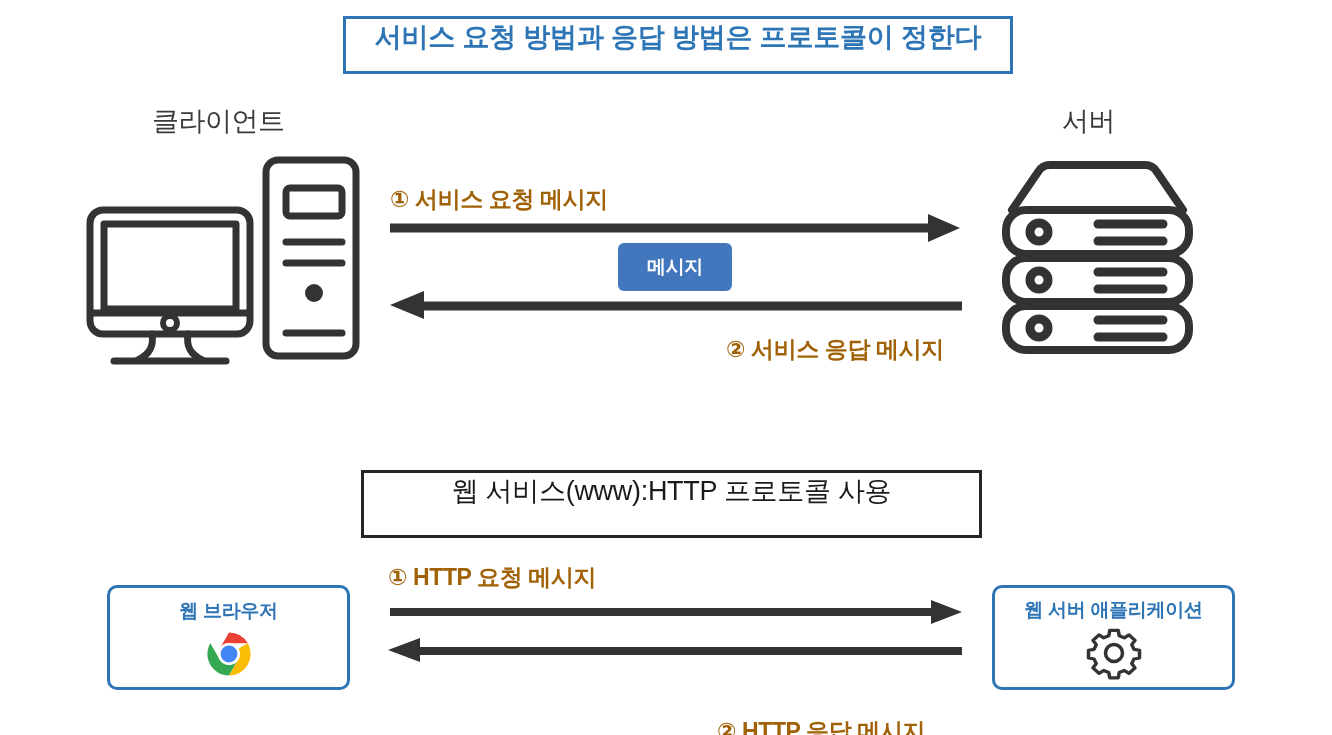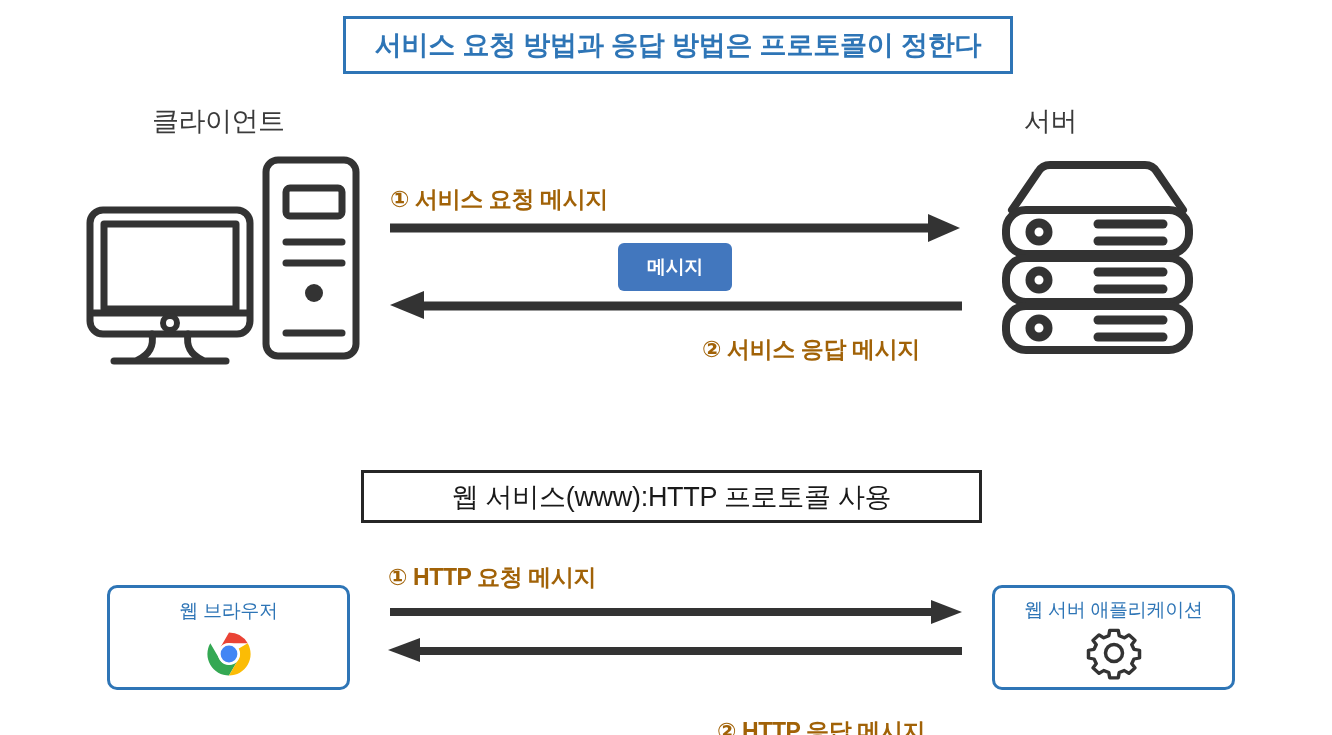--- a/index.html
+++ b/index.html
@@ -16,69 +16,68 @@
     color: #333333;
   }
 
   .abs { position: absolute; }
 
   
   .banner {
     position: absolute;
     box-sizing: border-box;
     display: flex;
-    align-items: center;
     justify-content: center;
     background: #ffffff;
   }
   .banner-top {
     left: 343px;
     top: 16px;
     width: 670px;
     height: 58px;
     border: 3px solid #2E75B6;
     color: #2E75B6;
     font-size: 27px;
     font-weight: bold;
     letter-spacing: -0.2px;
   }
   .banner-mid {
     left: 361px;
     top: 470px;
     width: 621px;
-    height: 53px;
+    height: 68px;
     border: 3px solid #262626;
     color: #1a1a1a;
     font-size: 27px;
     font-weight: normal;
     letter-spacing: -0.3px;
   }
 
   
   .endpoint-label {
     position: absolute;
     font-size: 27px;
     color: #3a3a3a;
     letter-spacing: -0.5px;
     white-space: nowrap;
   }
   #client-label { left: 152px; top: 103px; font-family: Liberation Serif, serif; }
-  #server-label { left: 1024px; top: 103px; }
+  #server-label { left: 1062px; top: 103px; }
 
   
   .arrow-label {
     position: absolute;
     font-size: 23px;
     font-weight: bold;
     color: #a16207;
     letter-spacing: -0.4px;
     white-space: nowrap;
   }
   #label-req-1  { left: 390px; top: 184px; }
-  #label-res-1  { left: 702px; top: 334px; }
+  #label-res-1  { left: 726px; top: 334px; }
   #label-req-2  { left: 388px; top: 562px; }
   #label-res-2  { left: 717px; top: 672px; margin-top: 44px; }
 
   
   #message-badge {
     position: absolute;
     left: 618px;
     top: 243px;
     width: 114px;
     height: 48px;
@@ -100,21 +99,21 @@
     border: 3px solid #2E75B6;
     border-radius: 10px;
     background: #ffffff;
     display: flex;
     flex-direction: column;
     align-items: center;
     justify-content: center;
   }
   .node-box .node-title {
     font-size: 19px;
-    font-weight: normal;
+    font-weight: bold;
     color: #2E75B6;
     letter-spacing: -0.3px;
     white-space: nowrap;
     margin-bottom: 6px;
   }
   #browser-box { left: 107px; top: 585px; width: 243px; height: 105px; }
   #webserver-box { left: 992px; top: 585px; width: 243px; height: 105px; }
 
   svg { display: block; overflow: visible; }
 </style>

